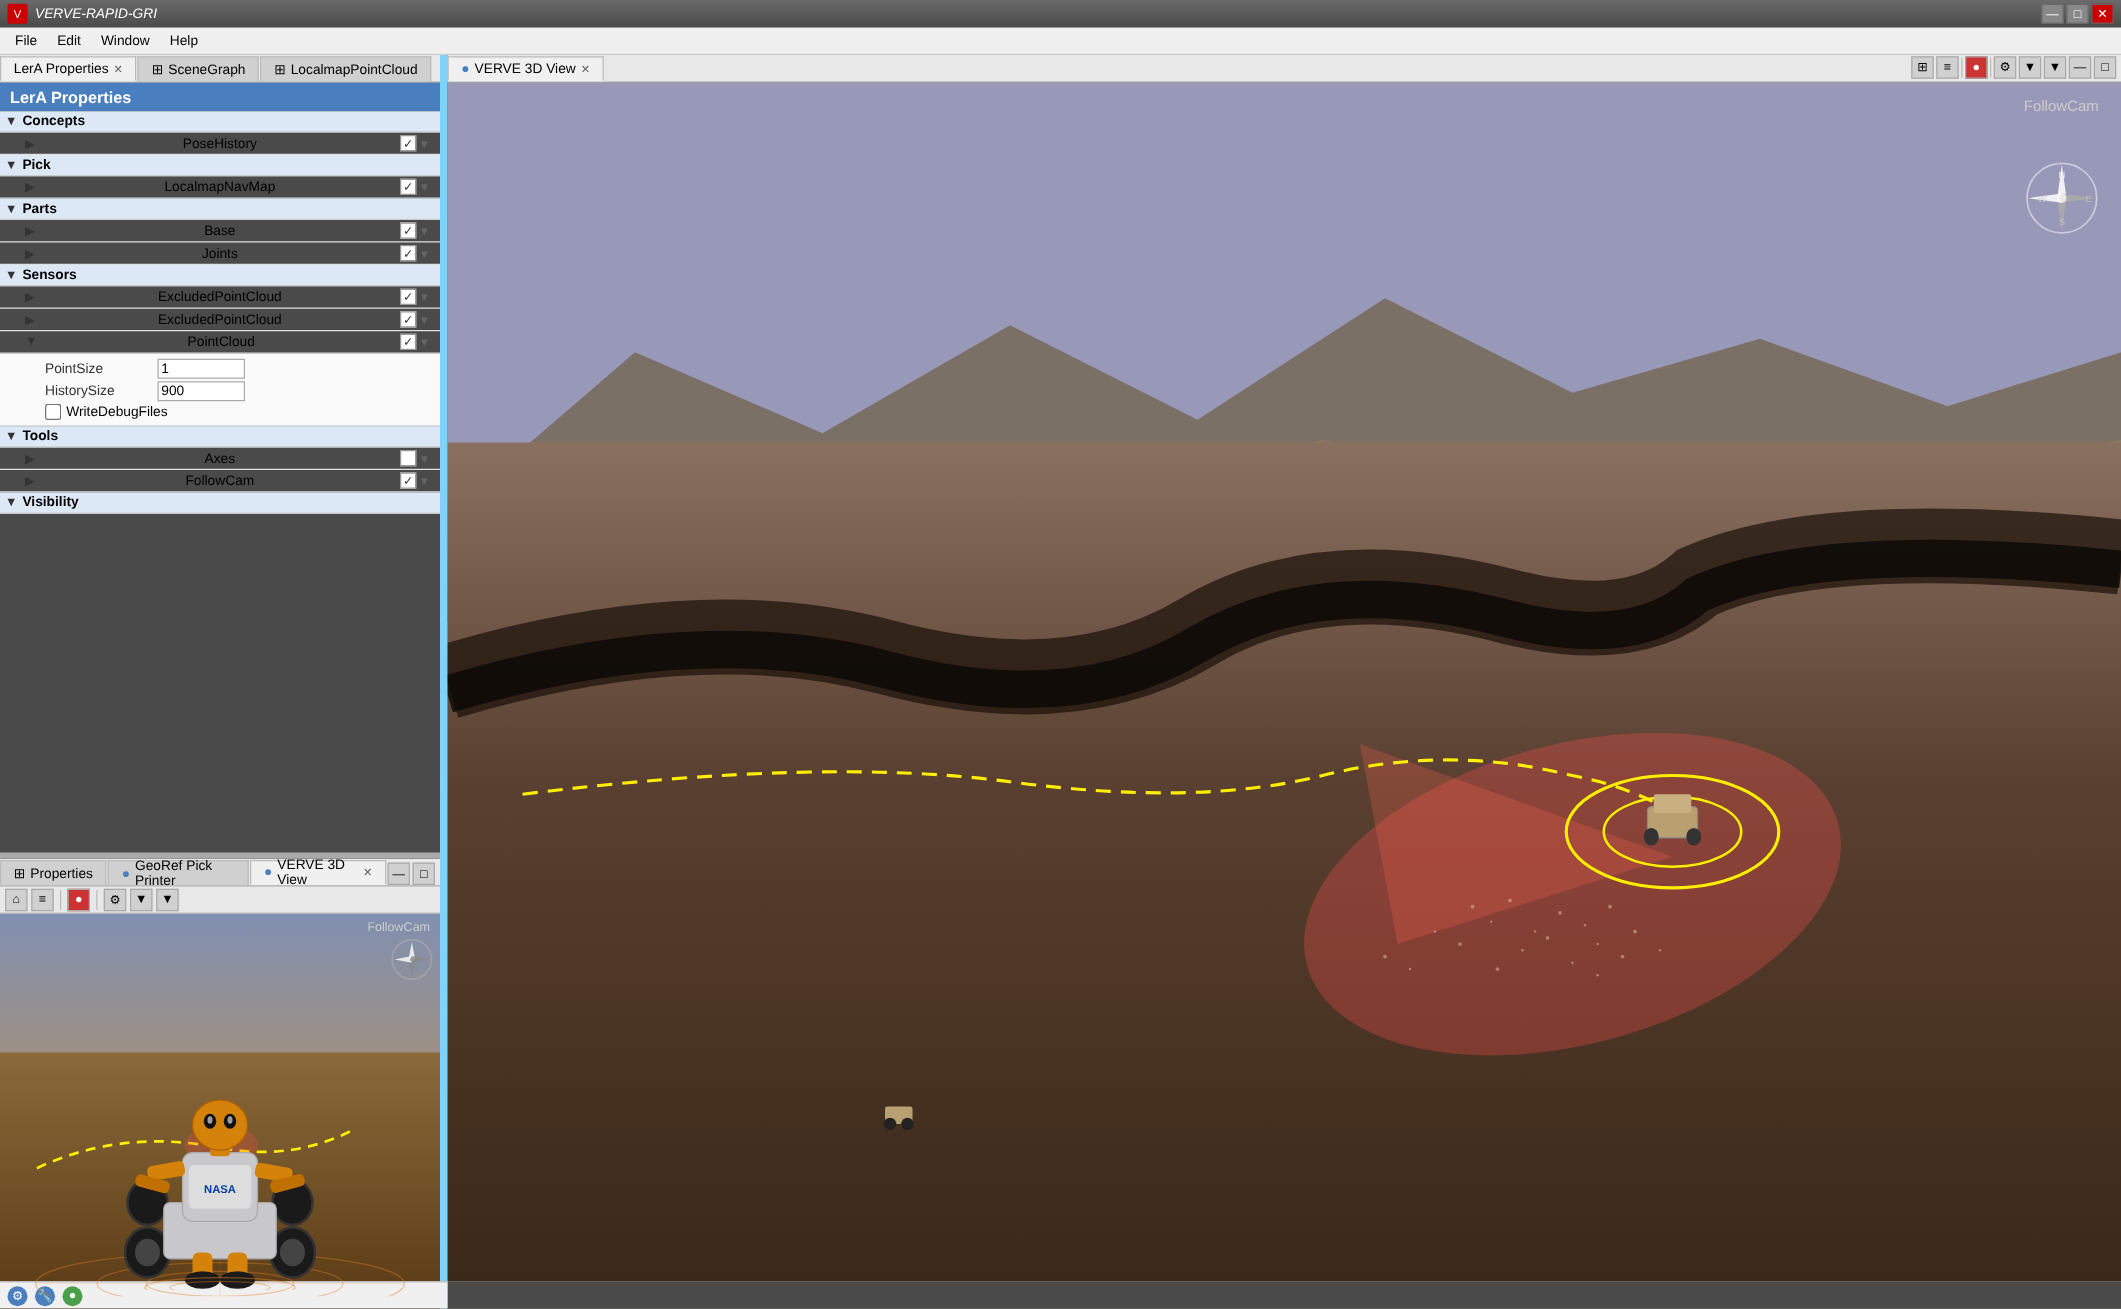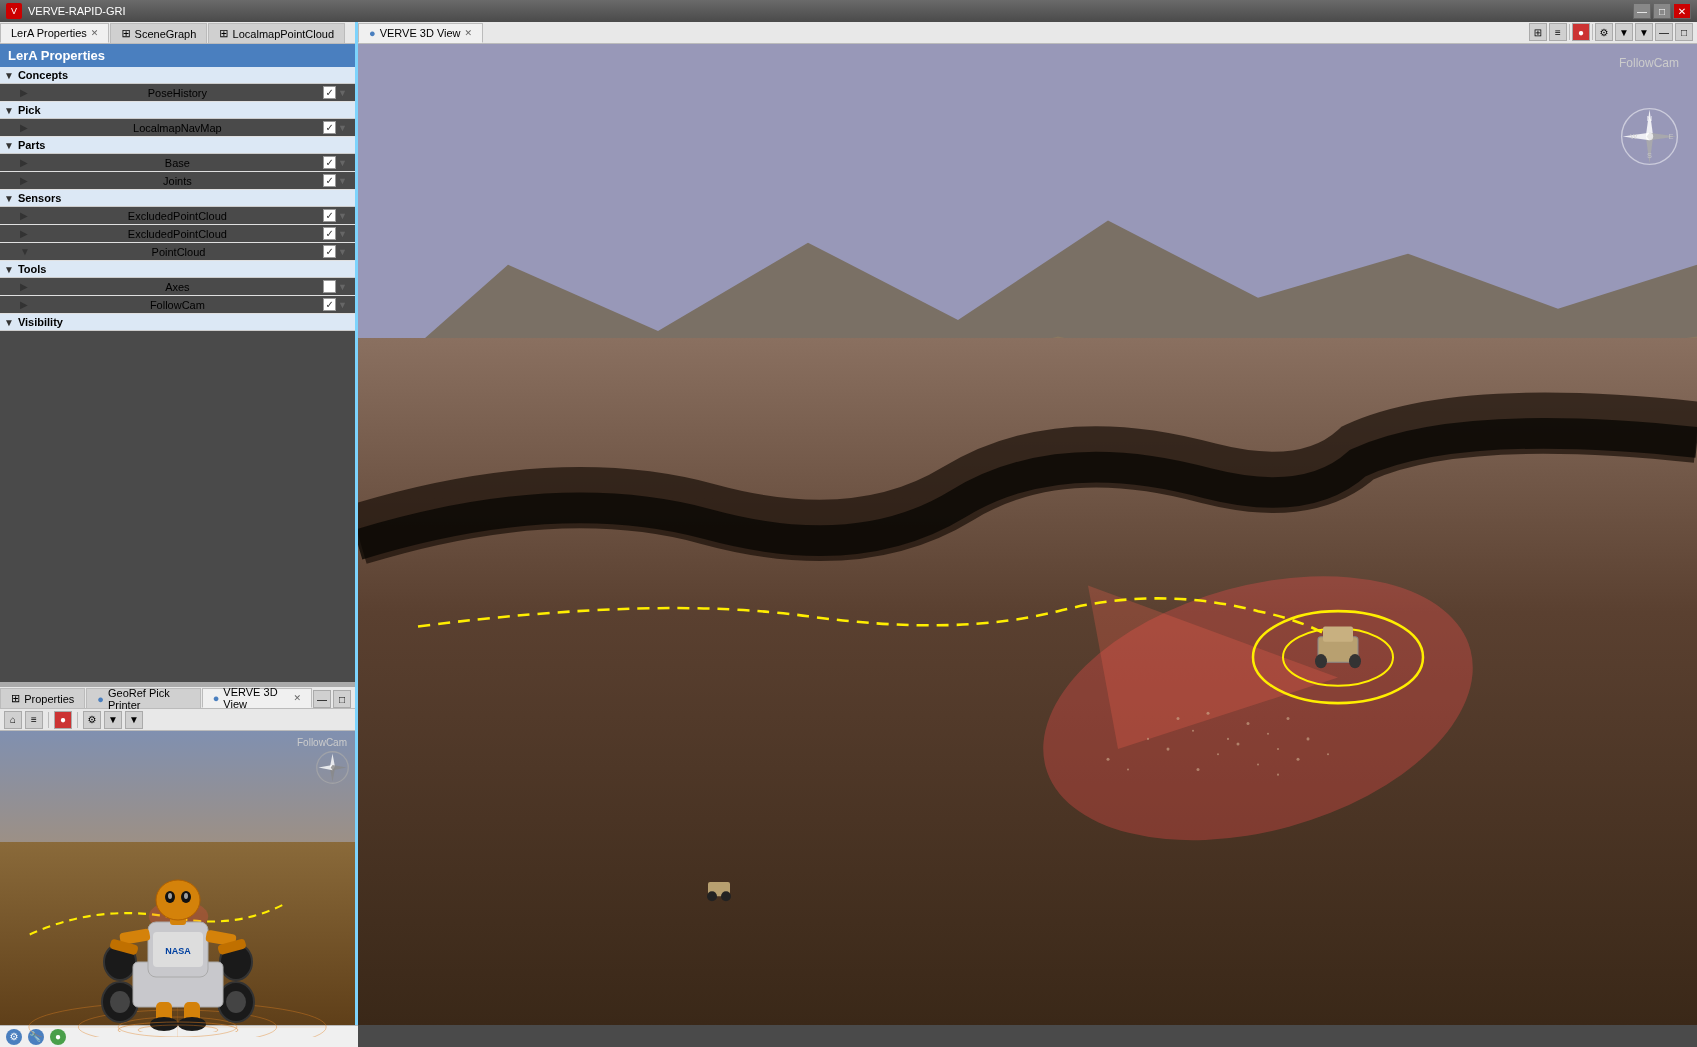--- a/index.html
+++ b/index.html
@@ -9,21 +9,21 @@
     .title-bar {
       height: 22px;
       background: linear-gradient(to bottom, #6a6a6a, #4a4a4a);
       display: flex;
       align-items: center;
       padding: 0 6px;
       color: #fff;
       font-size: 11px;
     }
     .title-bar-icon { width: 16px; height: 16px; margin-right: 6px; background: #c00; border-radius: 2px; display: flex; align-items: center; justify-content: center; font-size: 9px; color: #fff; }
-    .title-bar-title { flex: 1; }
+    .title-bar-title { flex: 1; font-style: italic; }
     .title-bar-controls { display: flex; gap: 2px; }
     .title-bar-btn { width: 18px; height: 16px; background: #888; border: 1px solid #666; color: #fff; font-size: 10px; display: flex; align-items: center; justify-content: center; cursor: pointer; }
     .title-bar-btn.close { background: #c00; }
 
     
     .menu-bar {
       height: 22px;
       background: #f0f0f0;
       border-bottom: 1px solid #ccc;
       display: flex;
@@ -209,21 +209,21 @@
     .main-content {
       display: flex;
       flex: 1;
       overflow: hidden;
     }
 
     .left-column {
       width: 358px;
       display: flex;
       flex-direction: column;
-      border-right: 3px solid #7dd3fc;
+      border-right: 6px solid #7dd3fc;
       position: relative;
     }
 
     .right-column {
       flex: 1;
       display: flex;
       flex-direction: column;
     }
 
     
@@ -249,20 +249,26 @@
   <div class="title-bar">
     <div class="title-bar-icon">V</div>
     <span class="title-bar-title">VERVE-RAPID-GRI</span>
     <div class="title-bar-controls">
       <div class="title-bar-btn">—</div>
       <div class="title-bar-btn">□</div>
       <div class="title-bar-btn close">✕</div>
     </div>
   </div>
 
+  <div class="menu-bar">
+    <div class="menu-item">File</div>
+    <div class="menu-item">Edit</div>
+    <div class="menu-item">Window</div>
+    <div class="menu-item">Help</div>
+  </div>
 
   <div class="main-content">
 
     <div class="left-column">
 
       <div class="left-panel-tabs">
         <div class="tab active">
           <span>LerA Properties</span>
           <span class="tab-close">✕</span>
         </div>
@@ -346,20 +352,34 @@
             <span class="dropdown-arrow">▼</span>
           </div>
         </div>
 
         <div class="tree-item">
           <span class="arrow">▼</span>
           <span class="tree-item-label">PointCloud</span>
           <div class="tree-item-controls">
             <div class="checkbox checked">✓</div>
             <span class="dropdown-arrow">▼</span>
+          </div>
+        </div>
+        <div class="pointcloud-expanded">
+          <div class="field-row">
+            <span class="field-label">PointSize</span>
+            <input class="field-input" type="text" value="1" style="">
+          </div>
+          <div class="field-row">
+            <span class="field-label">HistorySize</span>
+            <input class="field-input" type="text" value="900" style="">
+          </div>
+          <div class="checkbox-row">
+            <input type="checkbox" style="">
+            <span>WriteDebugFiles</span>
           </div>
         </div>
 
         <div class="section-header">
           <span class="arrow">▼</span>
           <span>Tools</span>
         </div>
         <div class="tree-item">
           <span class="arrow">▶</span>
           <span class="tree-item-label">Axes</span>

